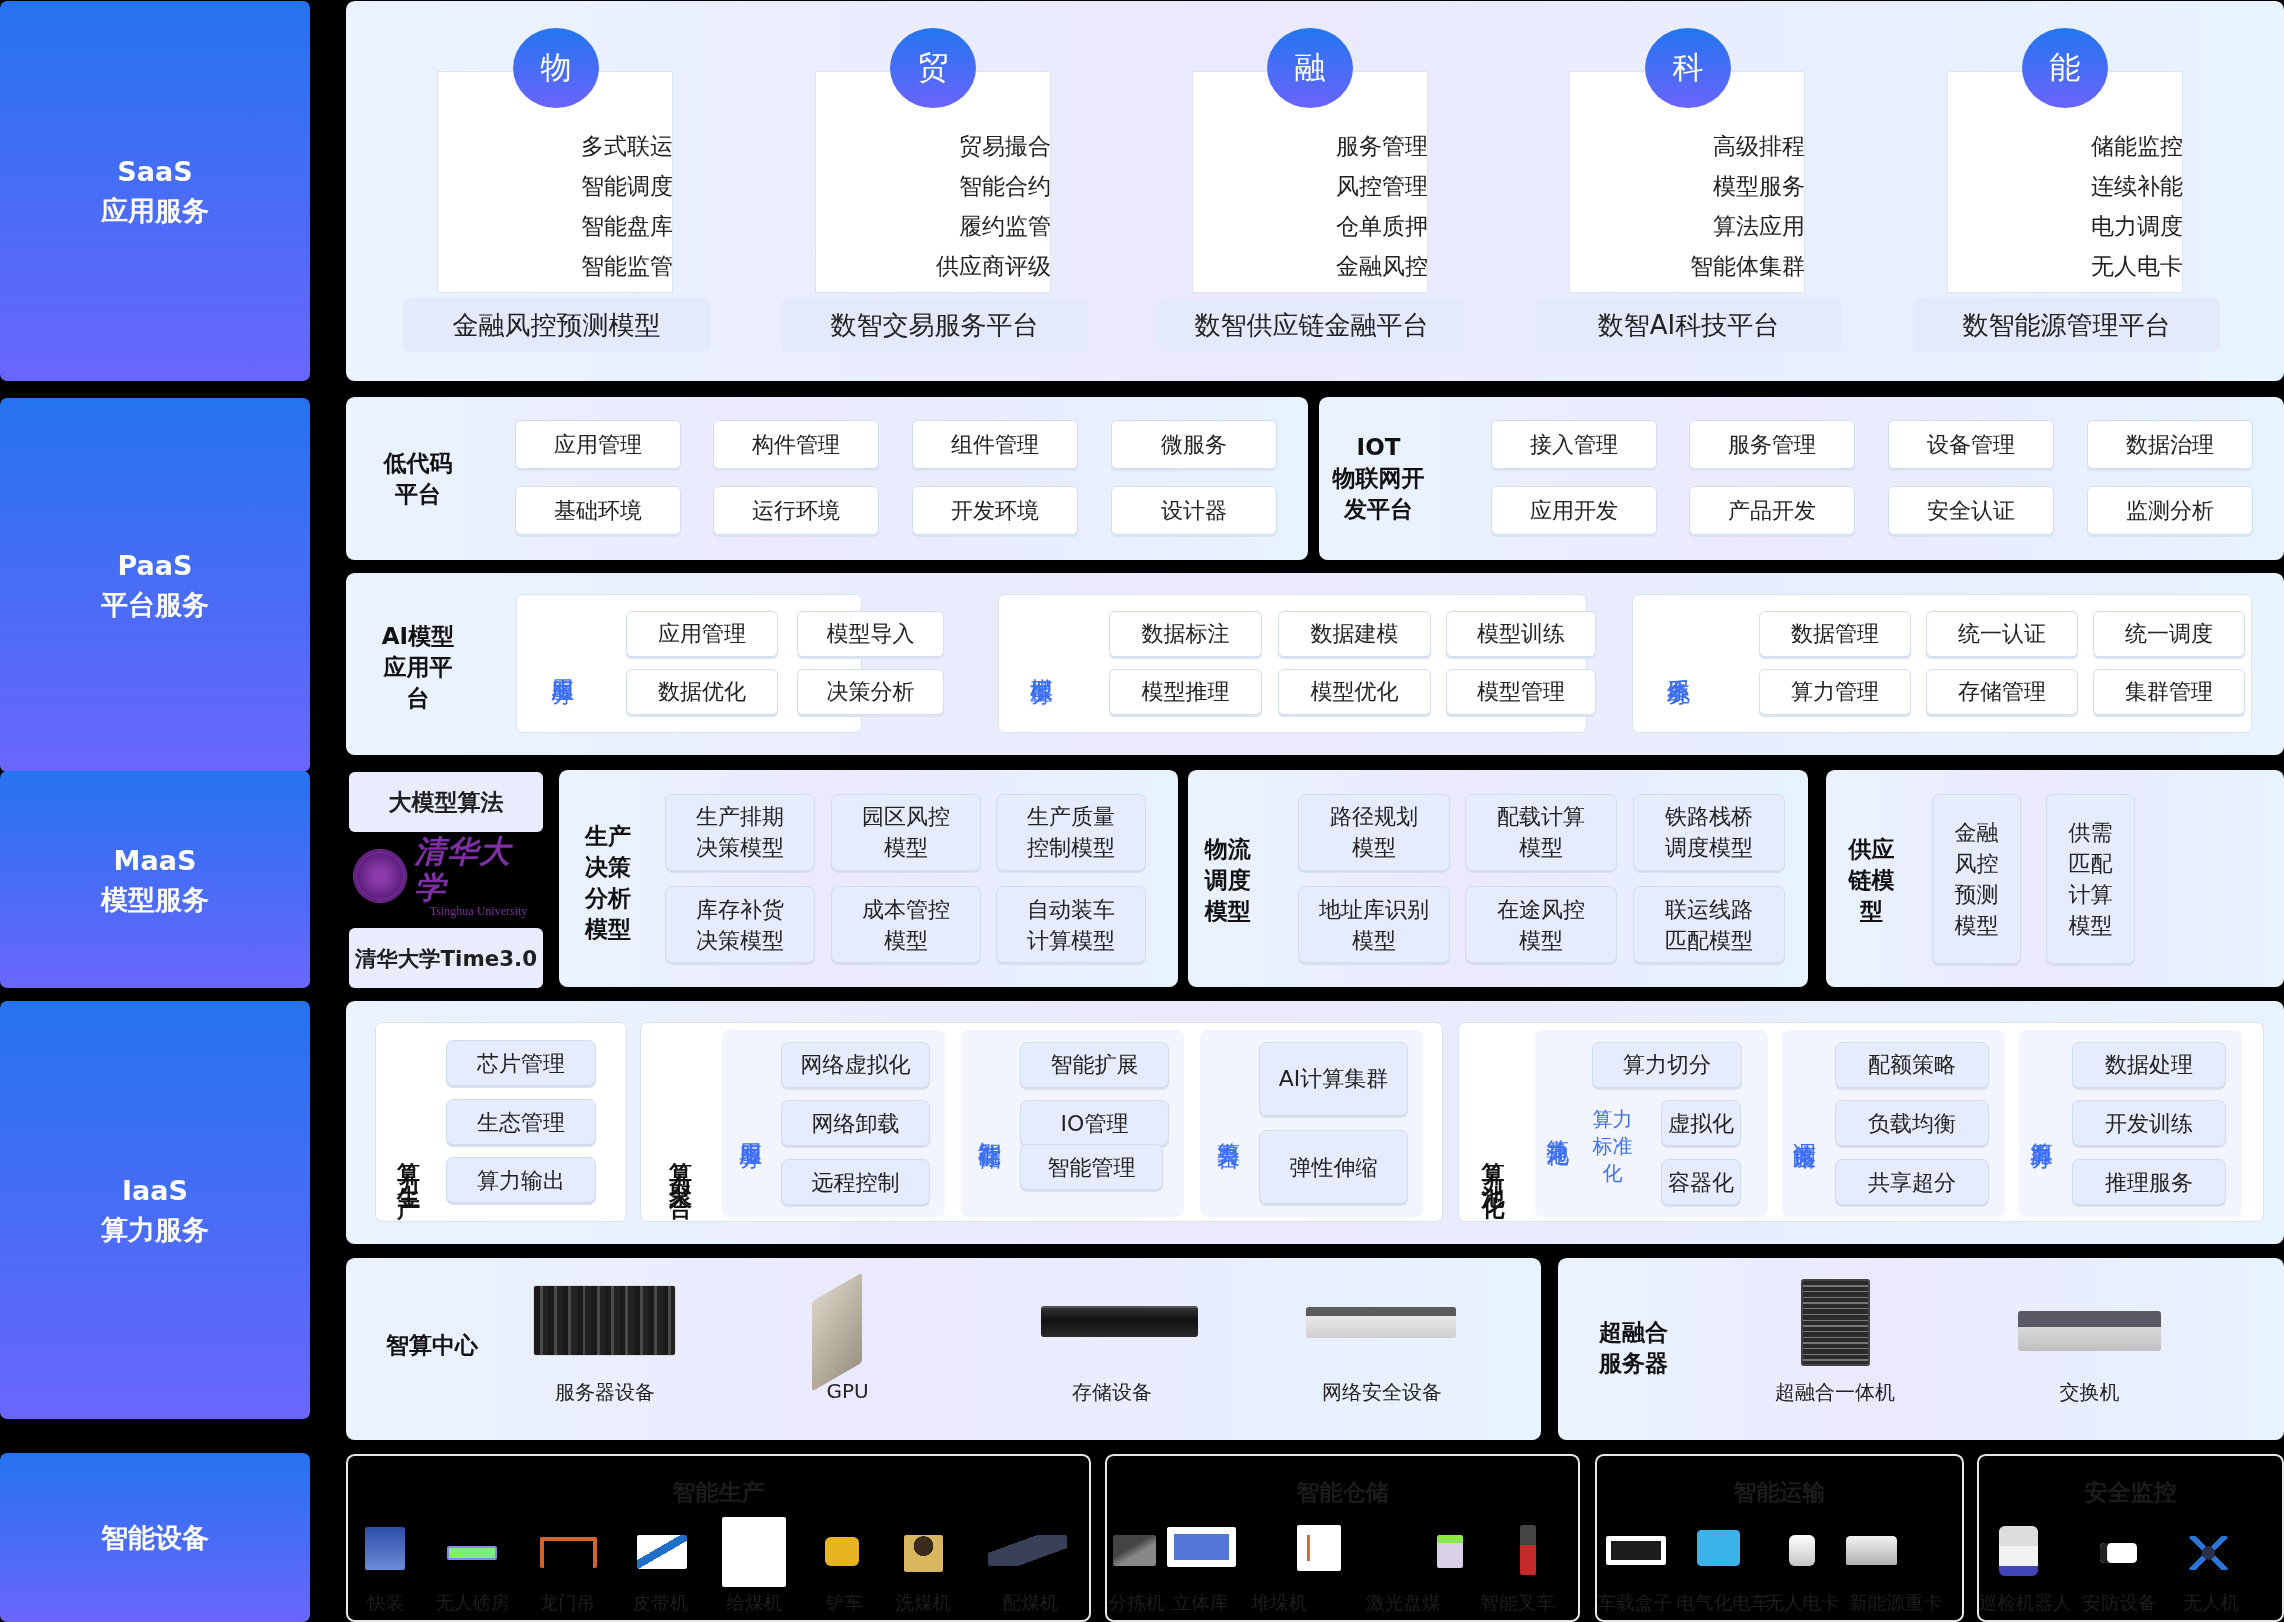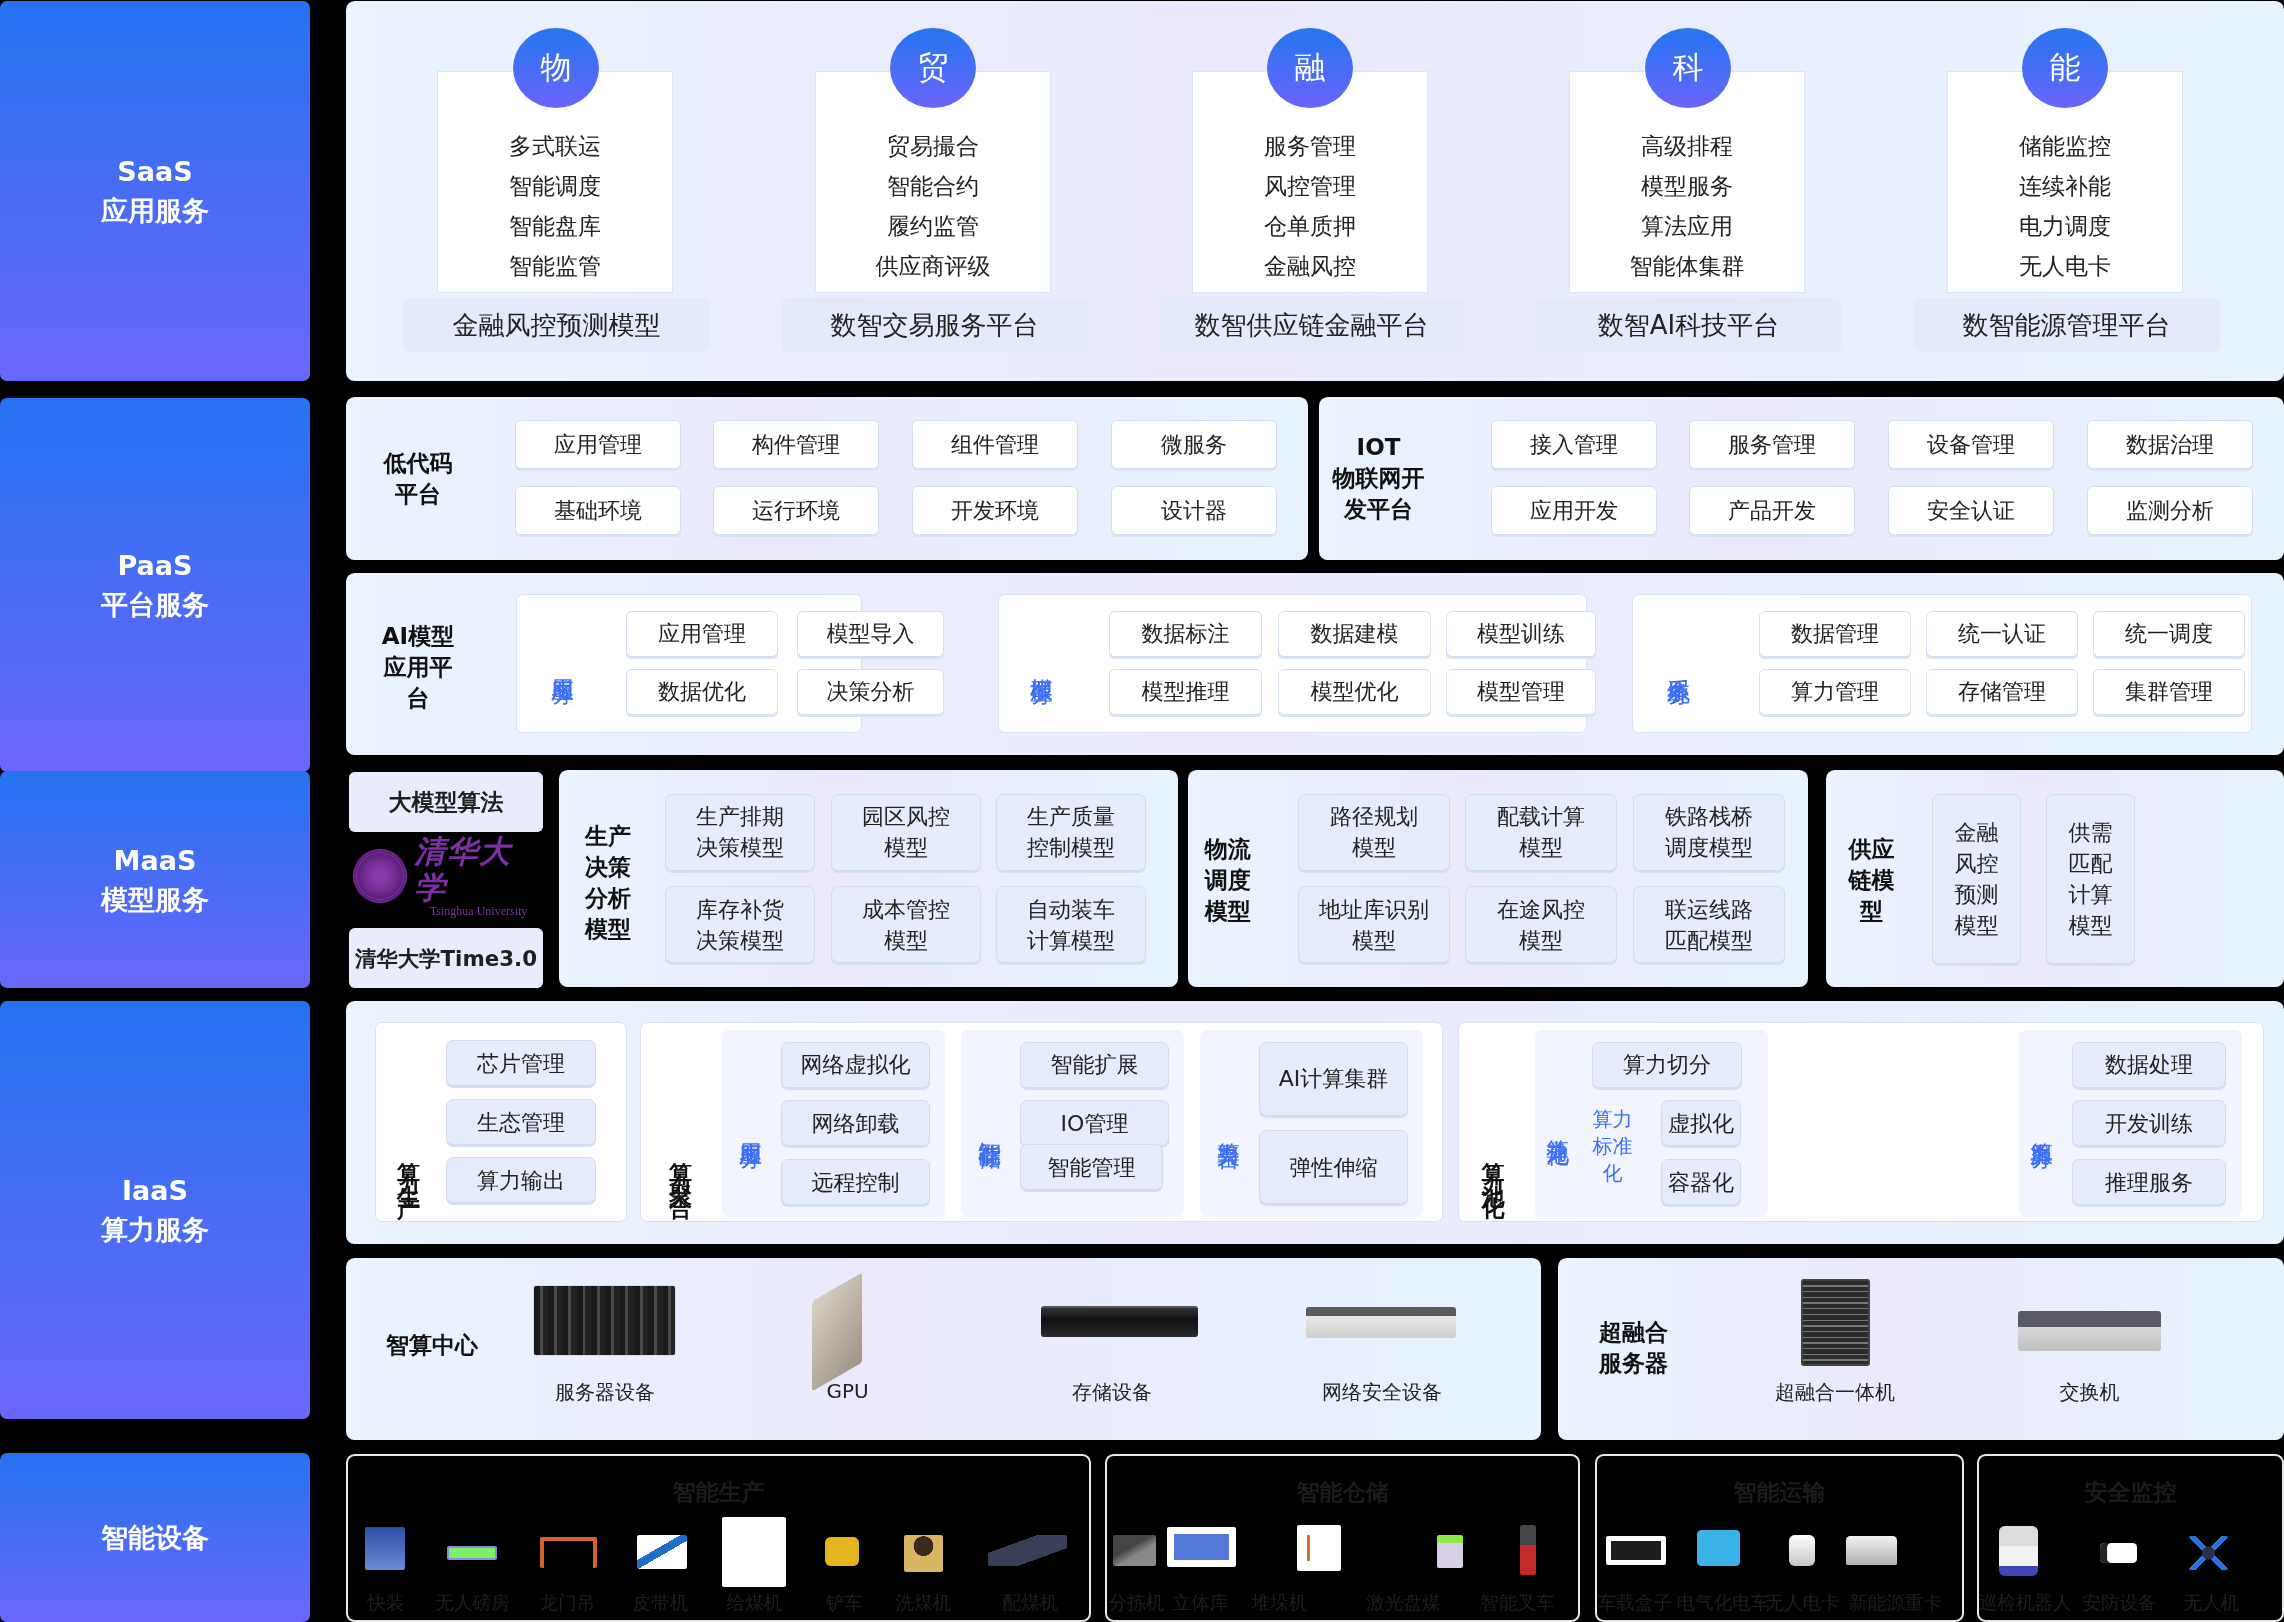--- a/index.html
+++ b/index.html
@@ -3,21 +3,21 @@
 <meta charset="utf-8">
 <style>
 *{box-sizing:border-box;margin:0;padding:0}
 html,body{width:2284px;height:1622px;background:#000;overflow:hidden}
 body{position:relative;font-family:"DejaVu Sans","Liberation Sans",sans-serif;color:#1f1f1f}
 .abs{position:absolute}
 .side{position:absolute;left:0;width:310px;border-radius:7.1px;background:linear-gradient(180deg,#2573f0 0%,#6a66fc 100%);color:#fff;display:flex;flex-direction:column;align-items:center;justify-content:center;font-size:27px;line-height:39px;font-weight:600;text-align:center}
 .panel{position:absolute;border-radius:8.6px;background:linear-gradient(90deg,#eaf3ff 0%,#ebe9fd 45%,#e7f3ff 100%)}
 .bigcard{position:absolute;width:236px;height:222px;top:70px;background:#fff;border:0.7px solid #dbe4f3}
 .circ{position:absolute;width:86px;height:80px;top:27px;border-radius:50%;background:linear-gradient(180deg,#2476f0,#6a64fb);color:#fff;font-size:31px;display:flex;align-items:center;justify-content:center}
-.saasitems{position:absolute;top:125px;width:236px;text-align:center;font-size:23px;line-height:40px;color:#222}
+.saasitems{position:absolute;top:125px;width:236px;text-align:right;font-size:23px;line-height:40px;color:#222}
 .saasfoot{position:absolute;top:297px;width:307px;height:54px;border-radius:7.1px;background:#e4e9fb;font-size:26px;display:flex;align-items:center;justify-content:center;color:#222}
 .btn{position:absolute;background:#fff;border:1.4px solid #d2def0;border-radius:5.7px;font-size:22px;display:flex;align-items:center;justify-content:center;color:#222;box-shadow:0 2.1px 0 #dbe3f1}
 .btn2{position:absolute;background:#e6ecfd;border:1.4px solid #d2dcf0;border-radius:7.1px;font-size:22px;display:flex;align-items:center;justify-content:center;color:#222;text-align:center;line-height:31px;box-shadow:0 2.1px 0 #d8e0ef}
 .lbl{position:absolute;font-size:23px;font-weight:600;text-align:center;line-height:31px;color:#111;display:flex;align-items:center;justify-content:center}
 .vlbl{position:absolute;font-size:23px;line-height:31px;text-align:center;color:#3d6ff5;writing-mode:vertical-rl;letter-spacing:1.4px}
 .vlbk{position:absolute;font-size:23px;line-height:31px;text-align:right;color:#111;writing-mode:vertical-rl;letter-spacing:11.4px;font-weight:600}
 .sub{position:absolute;background:#fff;border:1.4px solid #d9e2f1;border-radius:7.1px}
 .subl{position:absolute;background:#f3f5fe;border-radius:7.1px}
 .dev{position:absolute;text-align:center;font-size:20px;color:#222}
 .devimg{position:absolute;border-radius:2.9px}
@@ -261,20 +261,26 @@
     <div class="vlbk" style="left:18.6px;top:36px;height:129px">算力池化</div>
     <div class="subl" style="left:76px;top:7.1px;width:233px;height:187px">
       <div class="vlbl" style="left:7.1px;top:29px;height:129px">算力池化</div>
       <div class="abs" style="left:49px;top:76px;width:57px;font-size:20px;color:#3d6ff5;text-align:center;line-height:27px">
         <div>算力</div>
         <div>标准化</div>
       </div>
       <div class="btn2" style="left:57px;top:11.4px;width:150px;height:46px">算力切分</div>
       <div class="btn2" style="left:126px;top:70px;width:80px;height:46px">虚拟化</div>
       <div class="btn2" style="left:126px;top:129px;width:80px;height:46px">容器化</div>
+    </div>
+    <div class="subl" style="left:323px;top:7.1px;width:223px;height:187px">
+      <div class="vlbl" style="left:7.1px;top:43px;height:107px">调度策略</div>
+      <div class="btn2" style="left:53px;top:11.4px;width:154px;height:46px">配额策略</div>
+      <div class="btn2" style="left:53px;top:70px;width:154px;height:46px">负载均衡</div>
+      <div class="btn2" style="left:53px;top:129px;width:154px;height:46px">共享超分</div>
     </div>
     <div class="subl" style="left:560px;top:7.1px;width:223px;height:187px">
       <div class="vlbl" style="left:7.1px;top:43px;height:107px">算力服务</div>
       <div class="btn2" style="left:53px;top:11.4px;width:154px;height:46px">数据处理</div>
       <div class="btn2" style="left:53px;top:70px;width:154px;height:46px">开发训练</div>
       <div class="btn2" style="left:53px;top:129px;width:154px;height:46px">推理服务</div>
     </div>
   </div>
 </div>
 

